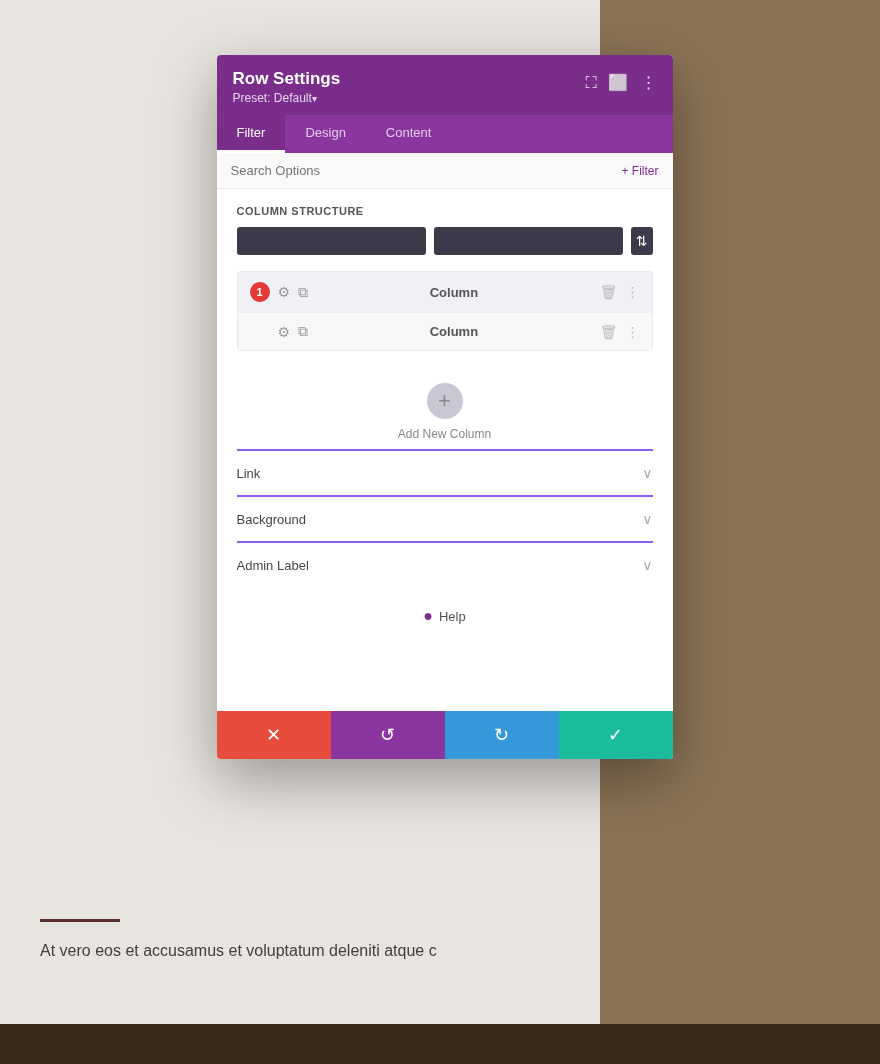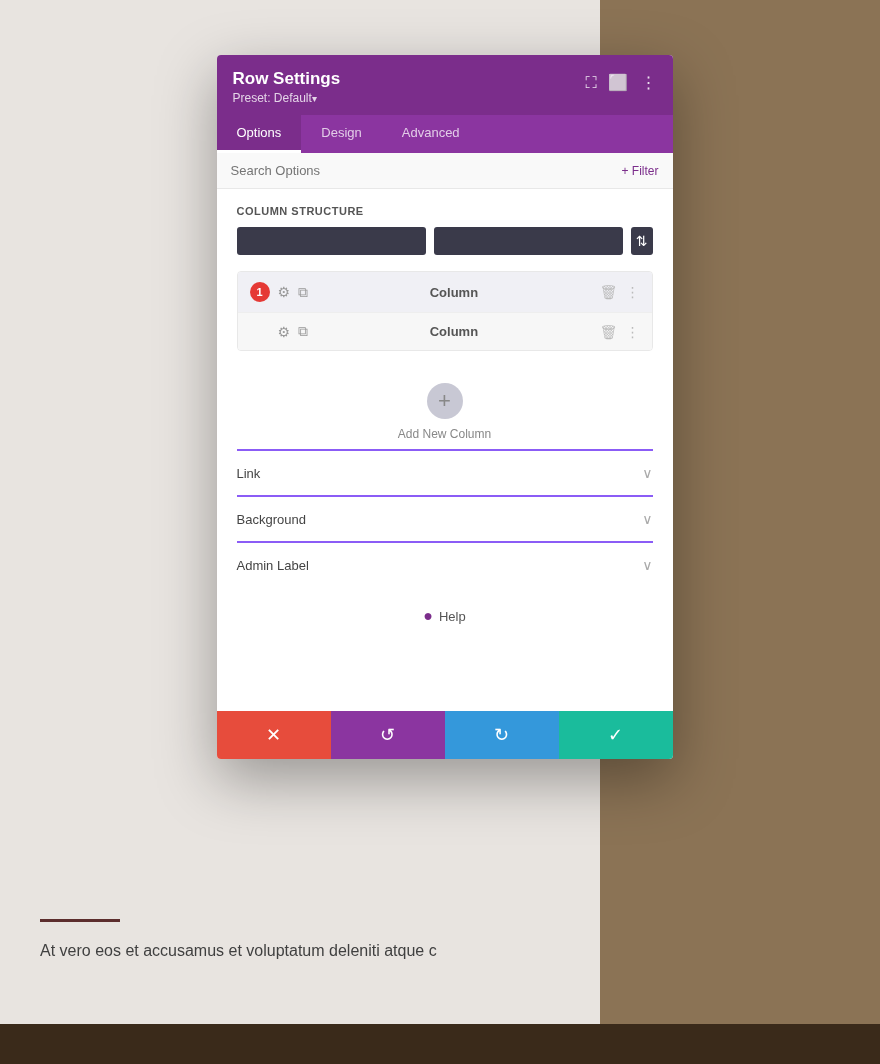--- a/index.html
+++ b/index.html
@@ -371,23 +371,23 @@
         </div>
       </div>
       <div class="modal-header-icons">
         <span class="header-icon">⛶</span>
         <span class="header-icon">⬜</span>
         <span class="header-icon">⋮</span>
       </div>
     </div>
 
     <div class="modal-tabs">
-      <div class="tab active">Options</div>
+      <div class="tab active">Filter</div>
       <div class="tab">Design</div>
-      <div class="tab">Advanced</div>
+      <div class="tab">Content</div>
     </div>
 
     <div class="search-bar">
       <input class="search-input" type="text" placeholder="Search Options" style="">
       <div class="filter-btn">
         <span>+ Filter</span>
       </div>
     </div>
 
     <div class="modal-body">

